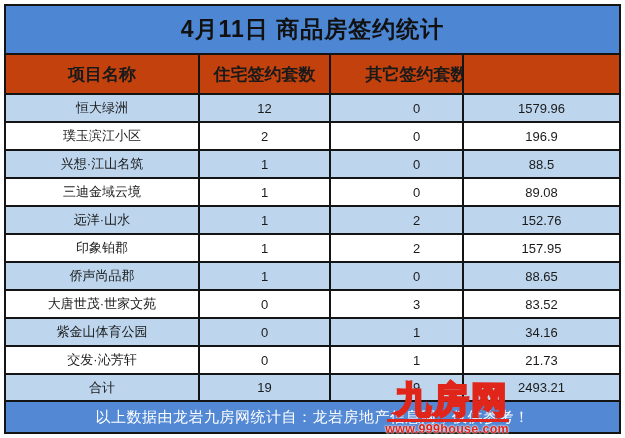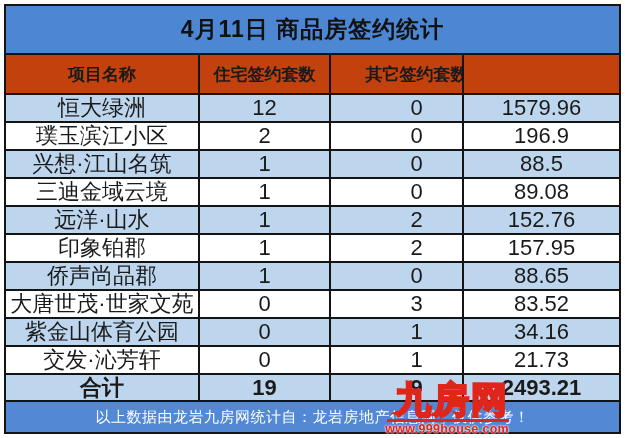--- a/index.html
+++ b/index.html
@@ -11,31 +11,31 @@
     border:2px solid var(--grid,#141414); display:flex; flex-direction:column; background:#fff; }
 
   .title-bar { height:49px; background:var(--title-bg,#4D86D2);
     display:flex; align-items:center; justify-content:center;
     font-size:23px; font-weight:bold; color:#111; letter-spacing:1px;
     border-bottom:2px solid var(--grid,#141414); }
 
   .row { display:flex; border-bottom:2px solid var(--grid,#141414); flex:0 0 auto; }
   .cell { display:flex; align-items:center; justify-content:center;
     border-right:2px solid var(--grid,#141414); height:100%;
-    font-size:22px; color:#1a1a1a; white-space:nowrap; overflow:hidden; }
+    font-size:13px; color:#1a1a1a; white-space:nowrap; overflow:hidden; }
   .c0 { width:194px; } .c1 { width:131px; } .c2 { width:133px;padding-left:40px; } .c3 { flex:1; border-right:none; }
 
   .header-row { height:40px; background:#c2410c; }
   .header-row .cell { font-weight:bold; font-size:17px; }
 
   .data-row { height:28px; background:var(--row-bg,#FFFFFF); }
   .data-row.alt { background:var(--row-alt-bg,#BDD6EE); }
 
   .total-row { height:27px; background:var(--row-alt-bg,#BDD6EE); }
-  .total-row .cell { font-weight:bold; }
+  .total-row .cell { font-weight:normal; }
 
   .footer { flex:1; background:var(--footer-bg,#5288D4);
     display:flex; align-items:center; justify-content:center;
     font-size:15px; color:#ffffff; border-bottom:none; letter-spacing:0.5px; }
 
   .watermark { position:absolute; right:3px; bottom:3px; text-align:right; pointer-events:none; }
   .wm-text { font-size:36px; font-weight:bold; line-height:0.95; letter-spacing:2px;
     color:rgba(255,255,255,0.18);
     -webkit-text-stroke:2.5px var(--watermark-red,#E0251A);
     text-shadow:0 0 1px rgba(255,255,255,0.6); }

